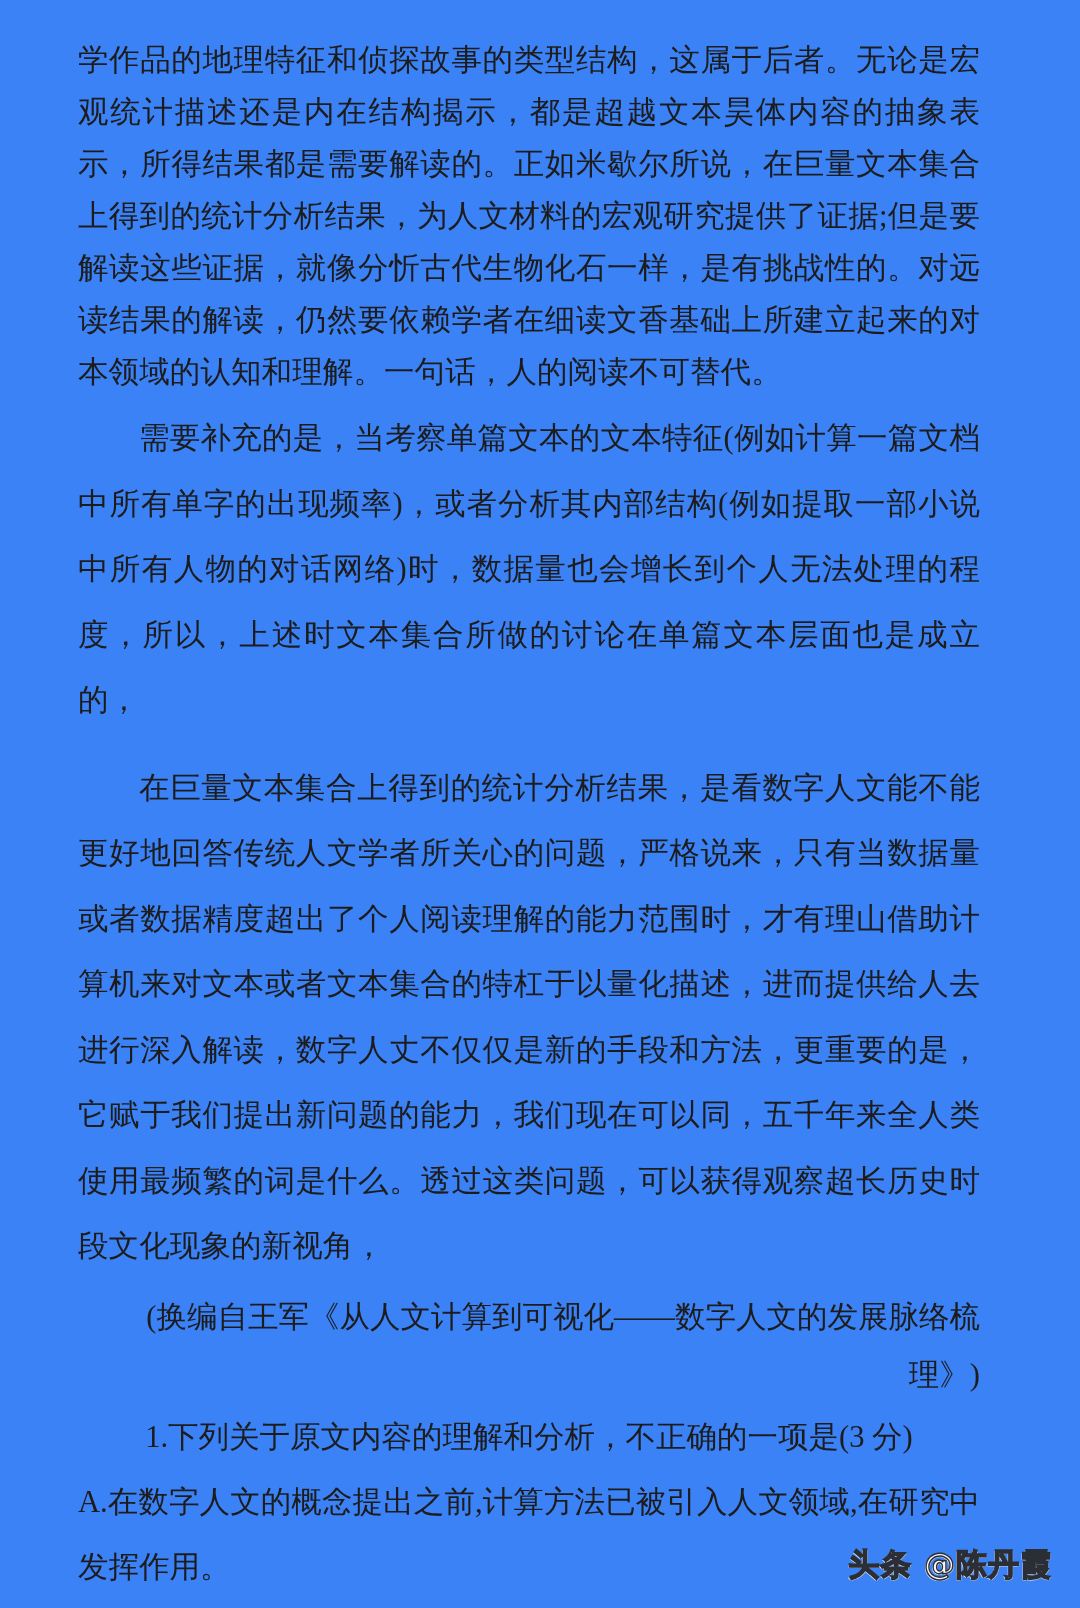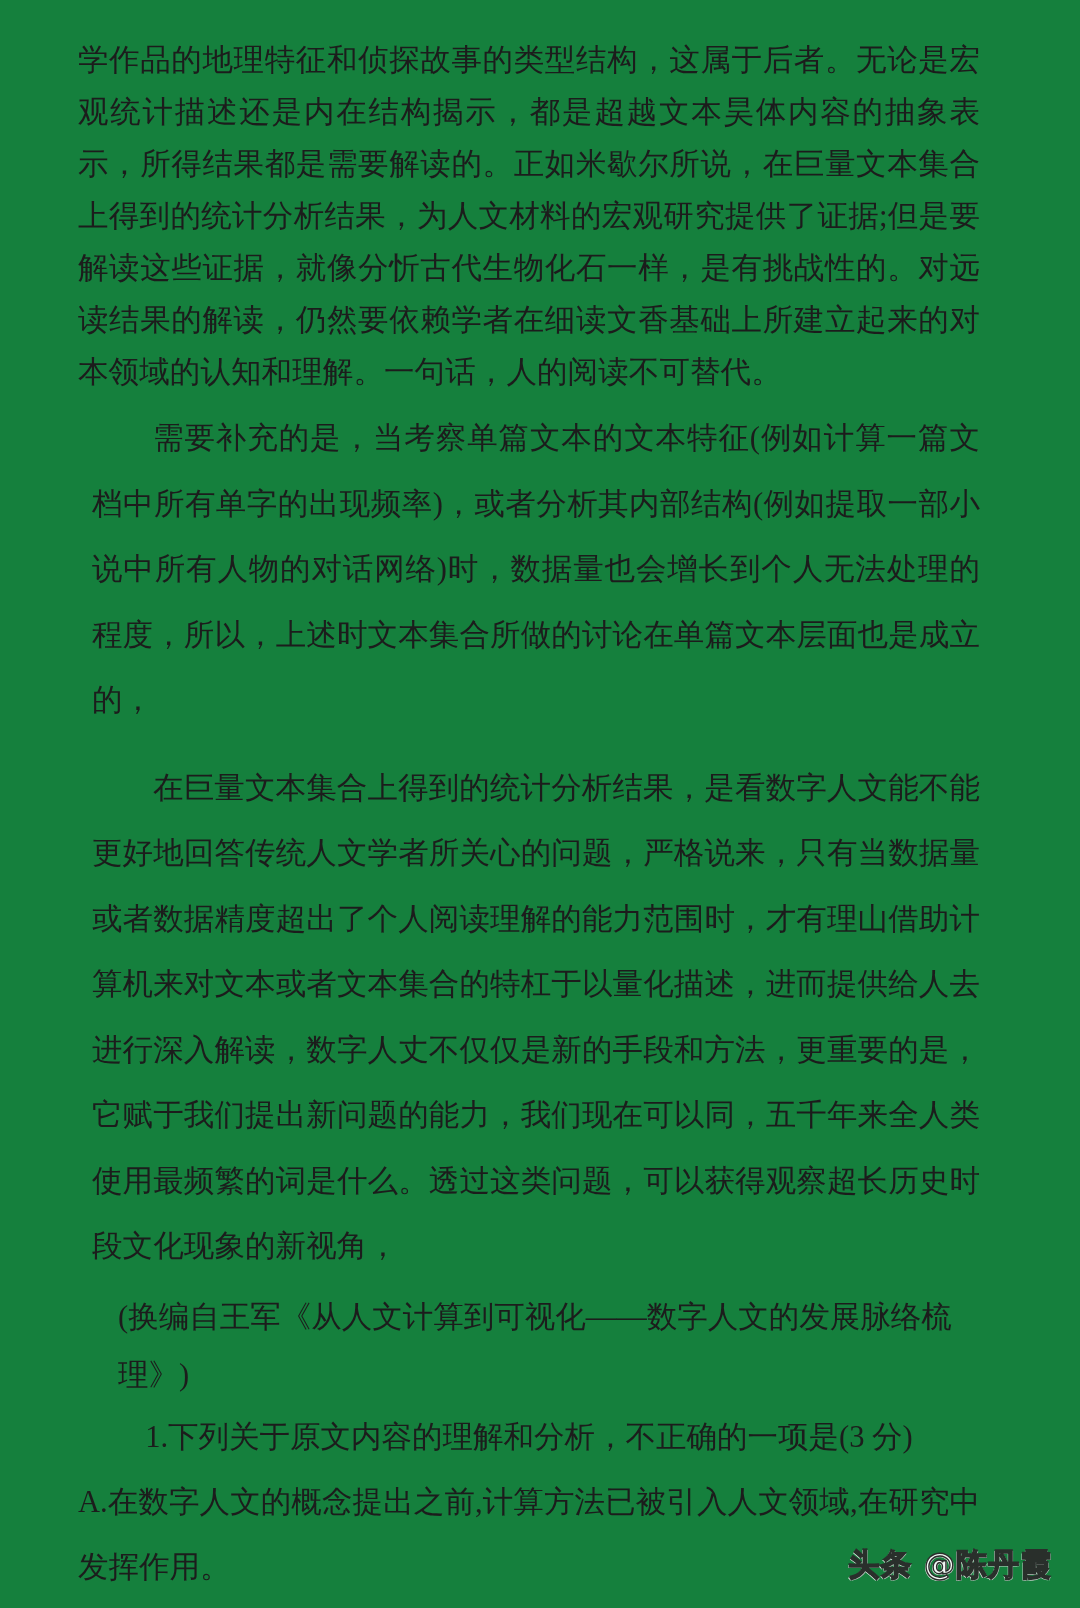--- a/index.html
+++ b/index.html
@@ -12,21 +12,21 @@
     height: 1608px;
     position: relative;
     overflow: hidden;
     font-family: "Liberation Serif", "DejaVu Serif", serif;
     color: #1a1a1a;
   }
 
   .page {
     position: absolute;
     inset: 0;
-    background: #15803d;
+    background: #3b82f6;
   }
 
   .content {
     position: absolute;
     left: 78px;
     top: 34px;
     width: 902px;
   }
 
   
@@ -41,30 +41,29 @@
 
   
   .para-tight {
     line-height: 52px;
   }
 
   
   .para-loose {
     line-height: 65.5px;
     text-indent: 2em;
-    margin-left: 14px;
   }
 
   .gap-sm { height: 8px; }
   .gap-md { height: 22px; }
 
   
   .attribution {
     margin: 0;
-    text-align: left;
+    text-align: right;
     font-size: 30.5px;
     line-height: 58px;
     color: #1c1c1c;
     padding-left: 40px;
   }
 
   
   .question-stem {
     margin: 0;
     font-size: 30.5px;

